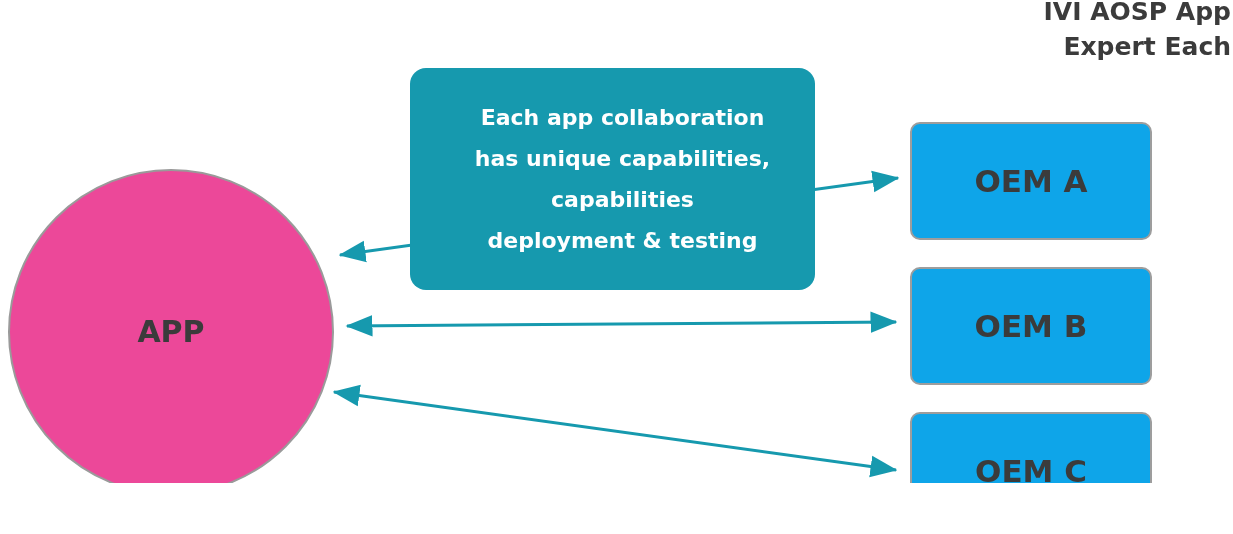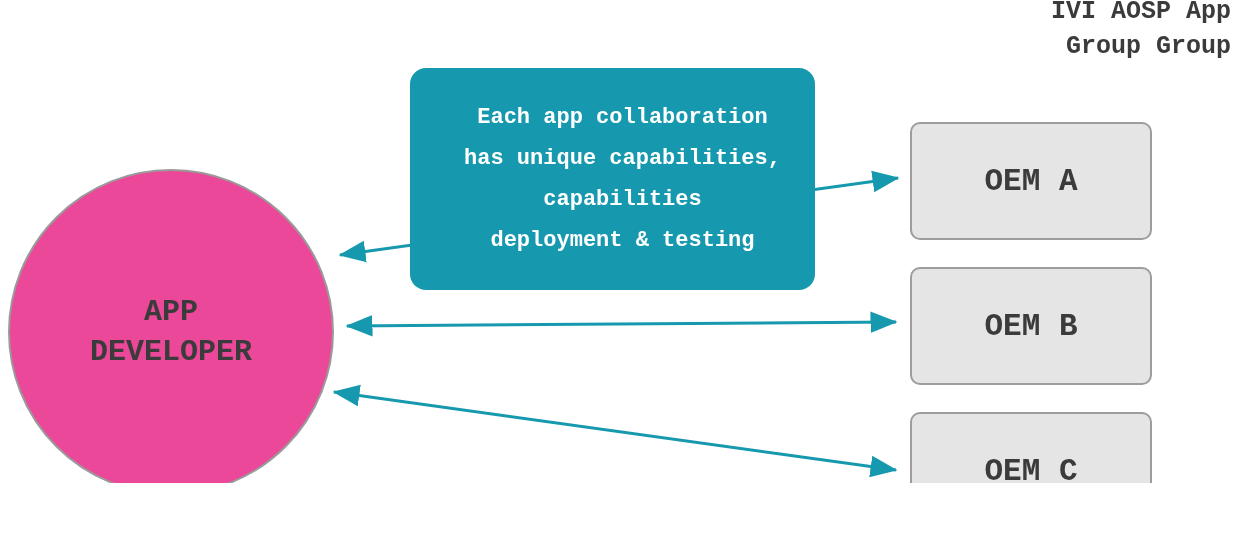--- a/index.html
+++ b/index.html
@@ -7,21 +7,20 @@
     padding: 0;
     background: #ffffff;
     font-family: "DejaVu Sans", "Liberation Sans", sans-serif;
   }
   .canvas {
     position: relative;
     width: 1233px;
     height: 483px;
     background: #ffffff;
     overflow: hidden;
-    font-family: Liberation Mono, monospace;
   }
   
   .header {
     position: absolute;
     top: -6px;
     right: 2px;
     text-align: right;
     color: #3b3b3b;
     font-weight: bold;
     font-size: 25px;
@@ -71,21 +70,21 @@
     text-align: center;
     z-index: 2;
     padding-left: 20px;
   }
   
   .oem-box {
     position: absolute;
     left: 910px;
     width: 242px;
     height: 118px;
-    background: #e5e5e5;
+    background: #0ea5e9;
     border: 2px solid #9d9d9d;
     border-radius: 10px;
     box-sizing: border-box;
     display: flex;
     align-items: center;
     justify-content: center;
     color: #3b3b3b;
     font-weight: bold;
     font-size: 31px;
     z-index: 1;
@@ -115,26 +114,25 @@
         <path d="M0,0.4 L9,4 L0,7.6 Z" fill="#1699ae"></path>
       </marker>
     </defs>
     <line x1="340" y1="255" x2="898" y2="178" stroke="#1699ae" stroke-width="3" marker-start="url(#arrowhead)" marker-end="url(#arrowhead)"></line>
     <line x1="347" y1="326" x2="896" y2="322" stroke="#1699ae" stroke-width="3" marker-start="url(#arrowhead)" marker-end="url(#arrowhead)"></line>
     <line x1="334" y1="392" x2="896" y2="470" stroke="#1699ae" stroke-width="3" marker-start="url(#arrowhead)" marker-end="url(#arrowhead)"></line>
   </svg>
 
   <div class="header">
     <div>IVI AOSP App</div>
-    <div>Group Group</div>
+    <div>Expert Each</div>
   </div>
 
   <div class="dev-circle">
     <div>APP</div>
-    <div>DEVELOPER</div>
   </div>
 
   <div class="callout">
     <div>Each app collaboration</div>
     <div>has unique capabilities,</div>
     <div>capabilities</div>
     <div>deployment &amp; testing</div>
   </div>
 
   <div class="oem-box oem-a">

